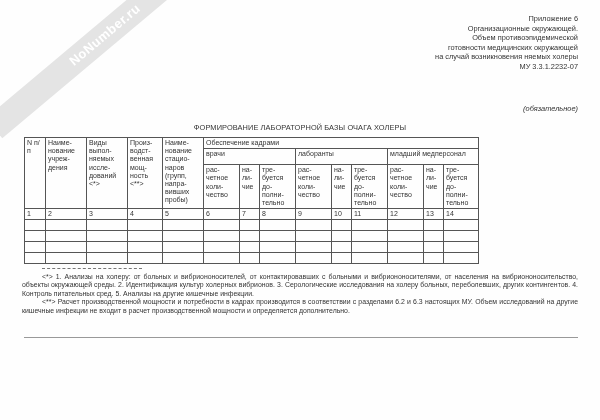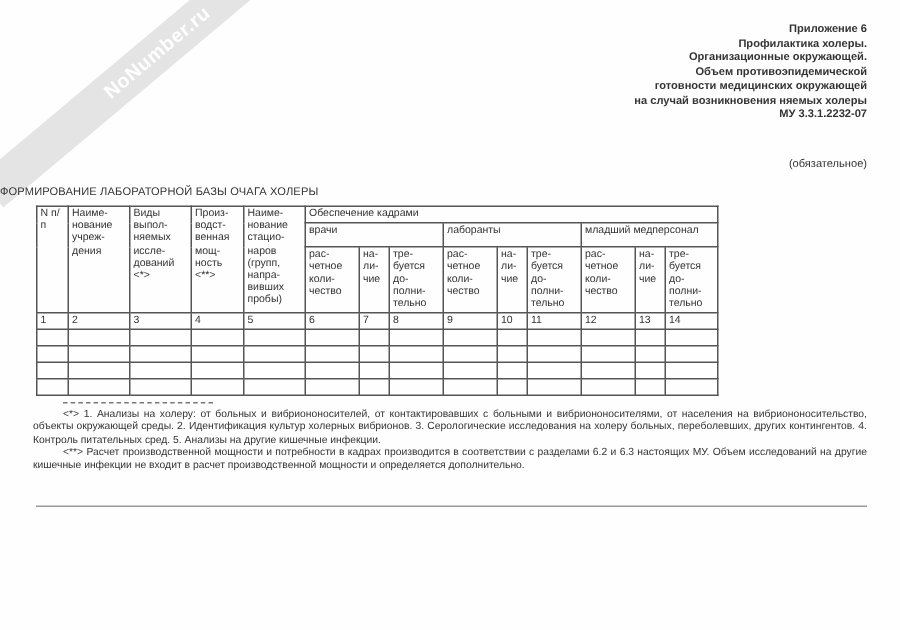--- a/index.html
+++ b/index.html
@@ -4,44 +4,43 @@
 <style>
   html, body { margin:0; padding:0; background:#fefefe; }
   body { width:600px; height:420px; position:relative; overflow:hidden;
          font-family:"Liberation Sans", sans-serif; color:#222; }
   .watermark { position:absolute; left:-40px; top:22px; width:290px; height:26px;
                background:#e4e4e4; transform:rotate(-40deg); transform-origin:center;
                color:#fff; font-weight:bold; font-size:13px; text-align:center;
                line-height:26px; letter-spacing:0.5px; }
   .appendix { position:absolute; right:22px; top:14px; width:300px; text-align:right;
               font-size:7.4px; line-height:9.5px; color:#333; }
-  .appendix div { white-space:nowrap;font-weight:bold; }
-  .mandatory { position:absolute; right:22px; top:104px; font-size:7.4px; color:#333; }
-  .title { position:absolute; left:0; width:600px; top:123px; 
+  .appendix div { white-space:nowrap; }
+  .mandatory { position:absolute; right:22px; top:104px; font-size:7.4px; color:#333;font-style:italic; }
+  .title { position:absolute; left:0; width:600px; top:123px; text-align:center;
            font-size:7.4px; color:#333; letter-spacing:0.1px; }
   table.grid { position:absolute; left:24px; top:137px; border-collapse:collapse;
                table-layout:fixed; font-size:7px; line-height:8.2px; color:#333; }
   table.grid td { border:1px solid #555; vertical-align:top; padding:1px 2px; overflow:hidden; }
   .num td { height:8px; padding:0 2px; }
   .empty td { height:8px; padding:0; }
   .footnotes { position:absolute; left:22px; top:268px; width:556px; font-size:6.9px;
                line-height:8.4px; color:#333; text-align:justify; }
   .footnotes .rule { width:100px; border-top:1px dashed #777; margin:0 0 4px 20px; height:0; }
   .footnotes p { margin:0; text-indent:20px; }
   .bottom-rule { position:absolute; left:24px; top:337px; width:554px; height:1px;
                  border-top:1px solid #999; }
 </style>
 </head>
 <body>
 
 <div class="watermark">NoNumber.ru</div>
 
 <div class="appendix">
   <div>Приложение 6</div>
-  <div>Профилактика холеры.</div>
   <div>Организационные окружающей.</div>
   <div>Объем противоэпидемической</div>
   <div>готовности медицинских окружающей</div>
   <div>на случай возникновения няемых холеры</div>
   <div>МУ 3.3.1.2232-07</div>
 </div>
 
 <div class="mandatory">(обязательное)</div>
 
 <div class="title">ФОРМИРОВАНИЕ ЛАБОРАТОРНОЙ БАЗЫ ОЧАГА ХОЛЕРЫ</div>

